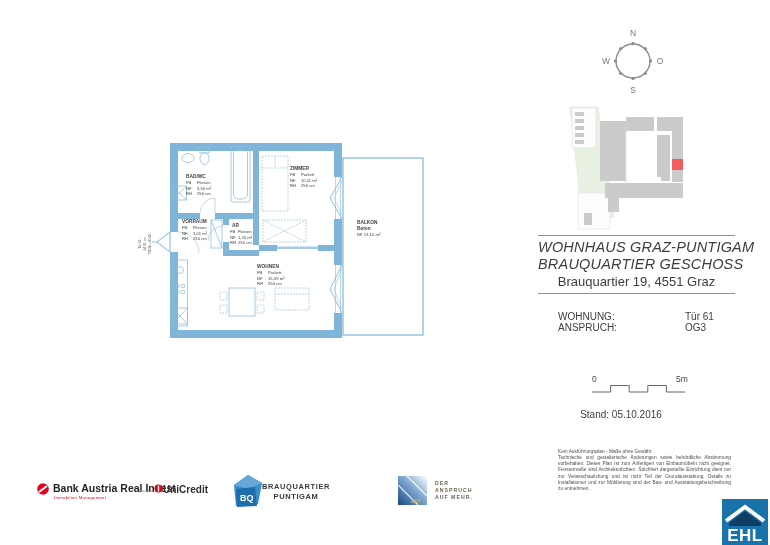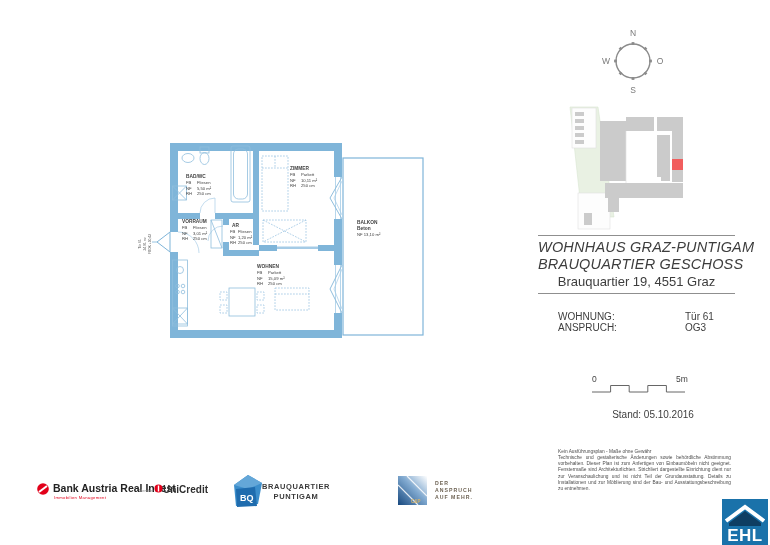--- a/index.html
+++ b/index.html
@@ -12,21 +12,21 @@
   .title-block{position:absolute;left:538px;top:239px;width:197px;text-align:center;color:#3d3d3d;}
   .t1{font-size:14.5px;line-height:17px;letter-spacing:.2px;white-space:nowrap;font-style:italic;}
   .t3{font-size:13px;line-height:17px;white-space:nowrap;}
 
   
   .details{position:absolute;left:558px;top:303px;width:180px;font-size:10px;line-height:10.8px;color:#3d3d3d;margin-top:9px;}
   .drow{display:flex;}
   .dlabel{width:127px;}
   .dvalue{flex:1;white-space:nowrap;}
 
-  .stand{position:absolute;left:583px;top:409px;width:140px;text-align:center;font-size:10px;color:#3d3d3d;}
+  .stand{position:absolute;left:551px;top:409px;width:140px;text-align:center;font-size:10px;color:#3d3d3d;}
 
   .disc{position:absolute;left:558px;top:449px;width:173px;font-size:4.8px;line-height:6.15px;color:#4d4d4d;}
   .disc-body{text-align:justify;}
 
   
   .pn{font:bold 4.8px "Liberation Sans",sans-serif;fill:#3f3f3f;}
   .pl{font:4.2px "Liberation Sans",sans-serif;fill:#3f3f3f;}
   .pt{font:3.3px "Liberation Sans",sans-serif;fill:#555;}
   .wall{fill:#7fb5d9;}
   .fix{fill:none;stroke:#8fbedd;stroke-width:.8;}

